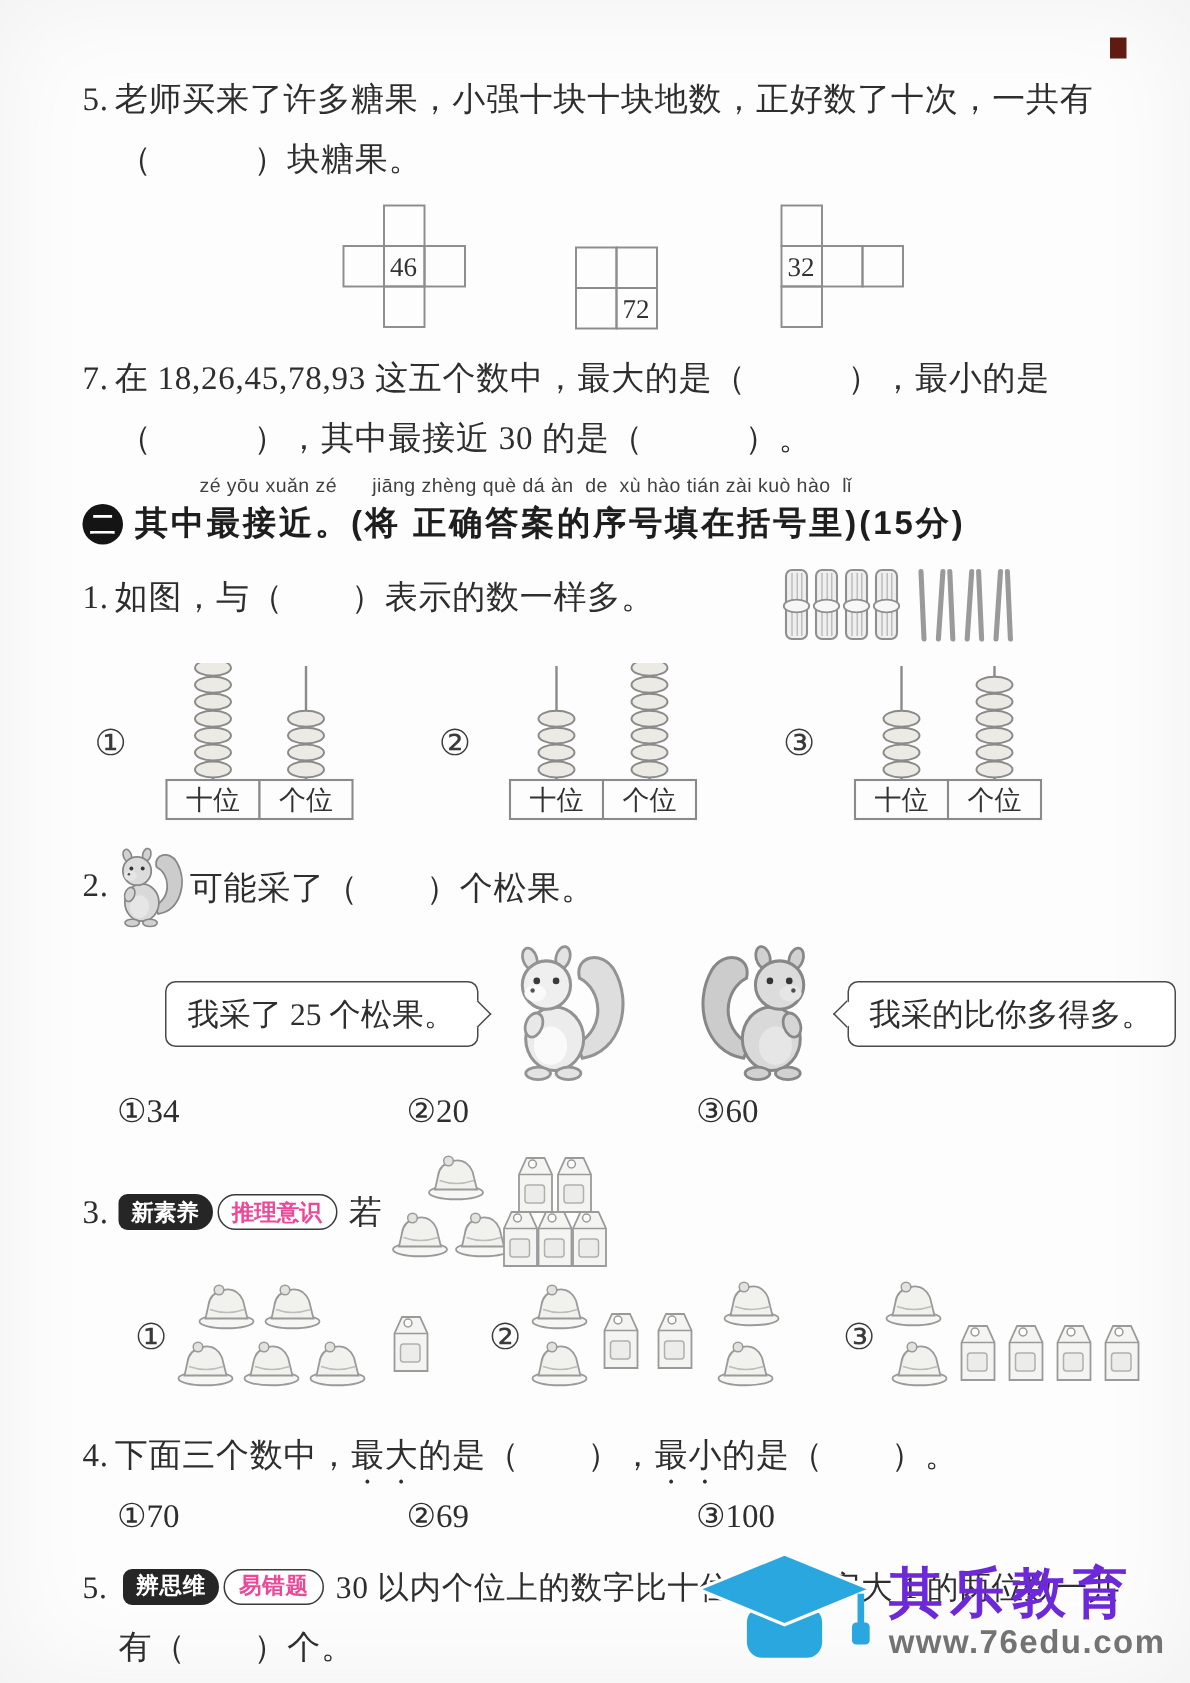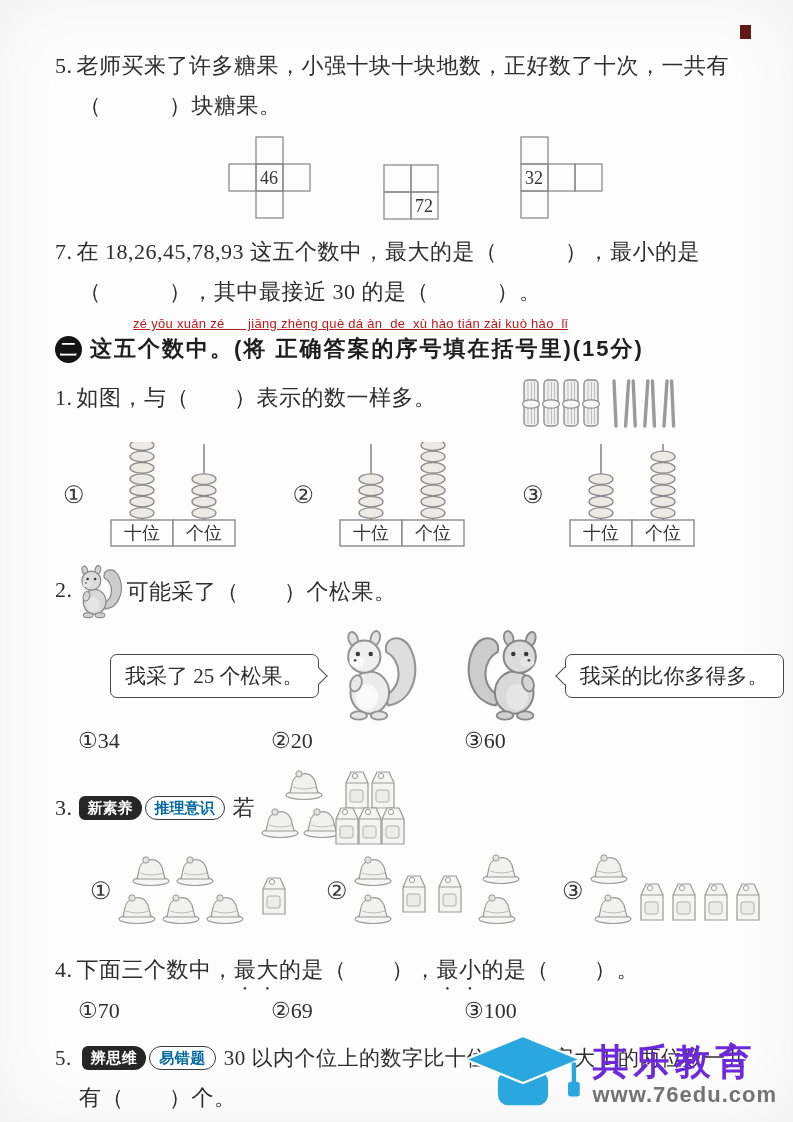--- a/index.html
+++ b/index.html
@@ -16,22 +16,22 @@
   }
   .corner-mark{position:absolute;top:25px;right:42px;width:11px;height:14px;}
   .q-line{font-size:22px;line-height:40px;letter-spacing:0.5px;white-space:nowrap;}
   .q-line .qnum{margin-right:4px;}
   .cont{padding-left:24px;}
   
   .grids-row{display:flex;align-items:flex-end;margin:8px 0 10px 0;height:88px;}
   .grid-fig text{font-size:18px;fill:#333;font-family:"Liberation Serif",serif;}
   .grid-fig rect{fill:none;stroke:#8d8d8d;stroke-width:1.3;}
   
-  .pinyin{font-family:"Liberation Sans","DejaVu Sans",sans-serif;font-size:13px;color:#b91c1c;
-    margin:4px 0 0 78px;white-space:pre;letter-spacing:0.3px;line-height:16px;text-decoration:underline;}
+  .pinyin{font-family:"Liberation Sans","DejaVu Sans",sans-serif;font-size:13px;color:#404040;
+    margin:4px 0 0 78px;white-space:pre;letter-spacing:0.3px;line-height:16px;}
   .sec-row{display:flex;align-items:center;margin:2px 0 14px 0;}
   .sec-badge{width:27px;height:27px;border-radius:50%;background:#141414;color:#fff;
     font-family:"Liberation Sans",sans-serif;font-weight:bold;font-size:17px;
     display:flex;align-items:center;justify-content:center;flex:none;margin-right:8px;}
   .sec-title{font-family:"Liberation Sans","DejaVu Sans",sans-serif;font-weight:bold;
     font-size:22px;letter-spacing:2px;color:#1e1e1e;white-space:nowrap;}
   
   .q1-row{display:flex;align-items:flex-start;}
   .q1-row .sticks{margin-left:auto;margin-right:68px;margin-top:-4px;}
   
@@ -60,21 +60,21 @@
   .opts .opt{width:193px;flex:none;}
   .opts.q3o{margin-left:35px;}
   .opts.q3o .opt{width:236px;display:flex;align-items:center;}
   .opts.q3o .opt .opt-mark{margin-top:-6px;}
   
   .q3-row{display:flex;align-items:center;margin-top:6px;white-space:nowrap;}
   .badge{font-family:"Liberation Sans","DejaVu Sans",sans-serif;font-weight:bold;font-size:15px;
     height:24px;display:inline-flex;align-items:center;justify-content:center;flex:none;
     border-radius:12px;padding:0 9px;box-sizing:border-box;}
   .badge.dark{background:#262626;color:#fff;border-radius:6px 12px 12px 6px;margin:0 3px 0 6px;}
-  .badge.light{background:#fff;color:#0369a1;border:1.6px solid #3a3a3a;margin-right:8px;}
+  .badge.light{background:#fff;color:#ec4899;border:1.6px solid #3a3a3a;margin-right:8px;}
   .emph{text-emphasis:filled dot;-webkit-text-emphasis:filled dot;
     text-emphasis-position:under right;-webkit-text-emphasis-position:under;}
   
   .footer{position:absolute;left:0;bottom:16px;width:100%;text-align:center;font-size:17px;color:#2a2a2a;}
   .logo{position:absolute;right:16px;bottom:6px;display:flex;align-items:center;}
   .logo-text{margin-left:10px;font-family:"Liberation Sans","DejaVu Sans",sans-serif;text-align:left;}
   .brand{font-weight:bold;font-size:36px;letter-spacing:5px;line-height:40px;}
   .url{font-weight:bold;font-size:22px;letter-spacing:1px;line-height:26px;}
 </style>
 </head>
@@ -132,21 +132,21 @@
       <text x="15" y="48" text-anchor="middle">32</text>
     </svg>
   </div>
 
   <div class="q-line"><span class="qnum">7.</span><span>在 18,26,45,78,93 这五个数中，最大的是（　　　），最小的是</span></div>
   <div class="q-line cont">（　　　），其中最接近 30 的是（　　　）。</div>
 
   <div class="pinyin">zé yōu xuǎn zé      jiāng zhèng què dá àn  de  xù hào tián zài kuò hào  lǐ</div>
   <div class="sec-row">
     <span class="sec-badge">二</span>
-    <span class="sec-title">这五个数中。(将 正确答案的序号填在括号里)(15分)</span>
+    <span class="sec-title">其中最接近。(将 正确答案的序号填在括号里)(15分)</span>
   </div>
 
   <div class="q1-row">
     <div class="q-line"><span class="qnum">1.</span><span>如图，与（　　）表示的数一样多。</span></div>
     <svg class="sticks" width="164" height="58" viewBox="0 0 164 58">
         <rect x="3" y="6" width="14" height="46" rx="4" fill="#efefef" stroke="#8f8f8f" stroke-width="1.4"></rect>
         <line x1="7" y1="8" x2="7" y2="50" stroke="#bdbdbd" stroke-width="1"></line>
         <line x1="10.5" y1="8" x2="10.5" y2="50" stroke="#bdbdbd" stroke-width="1"></line>
         <line x1="13.5" y1="8" x2="13.5" y2="50" stroke="#bdbdbd" stroke-width="1"></line>
         <ellipse cx="10" cy="30" rx="8.5" ry="4.2" fill="#f7f7f7" stroke="#8f8f8f" stroke-width="1.2"></ellipse>

